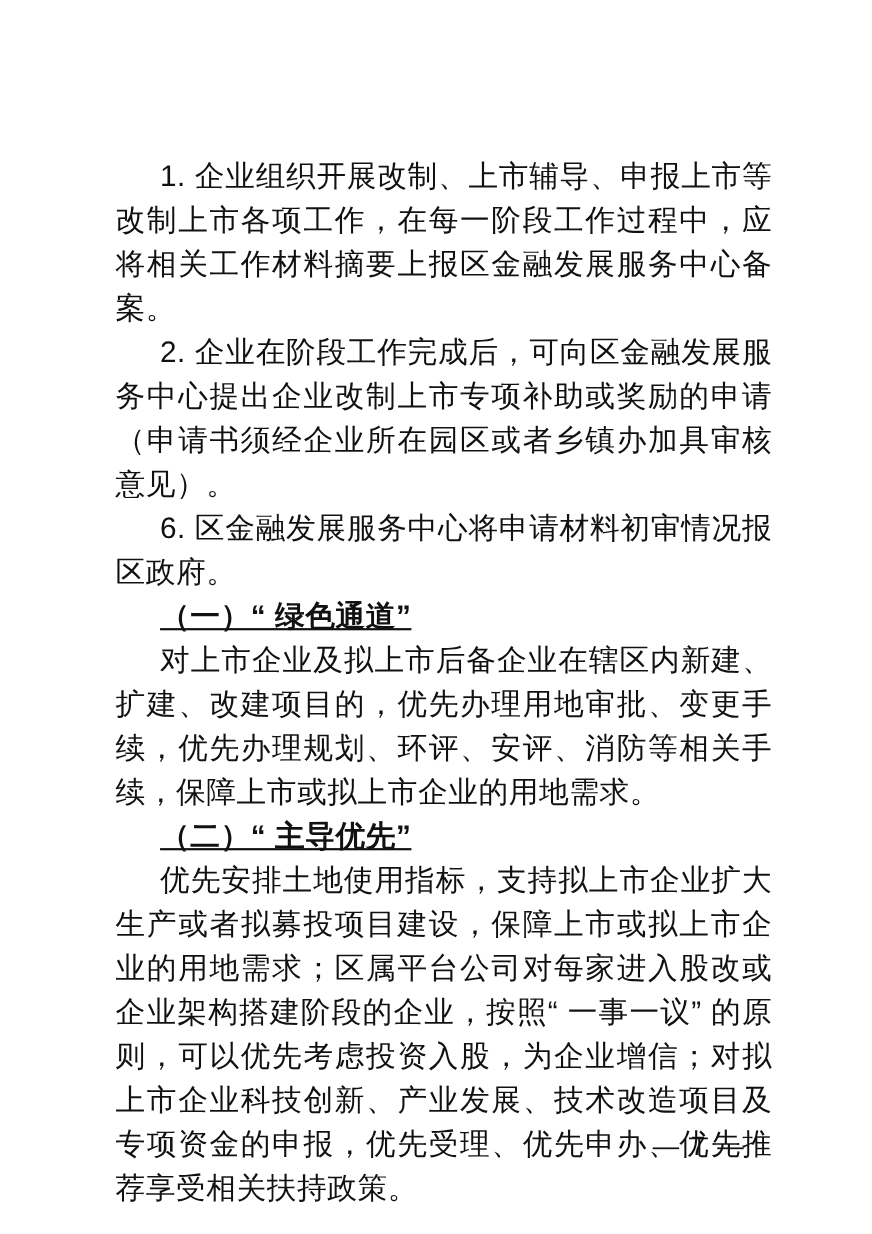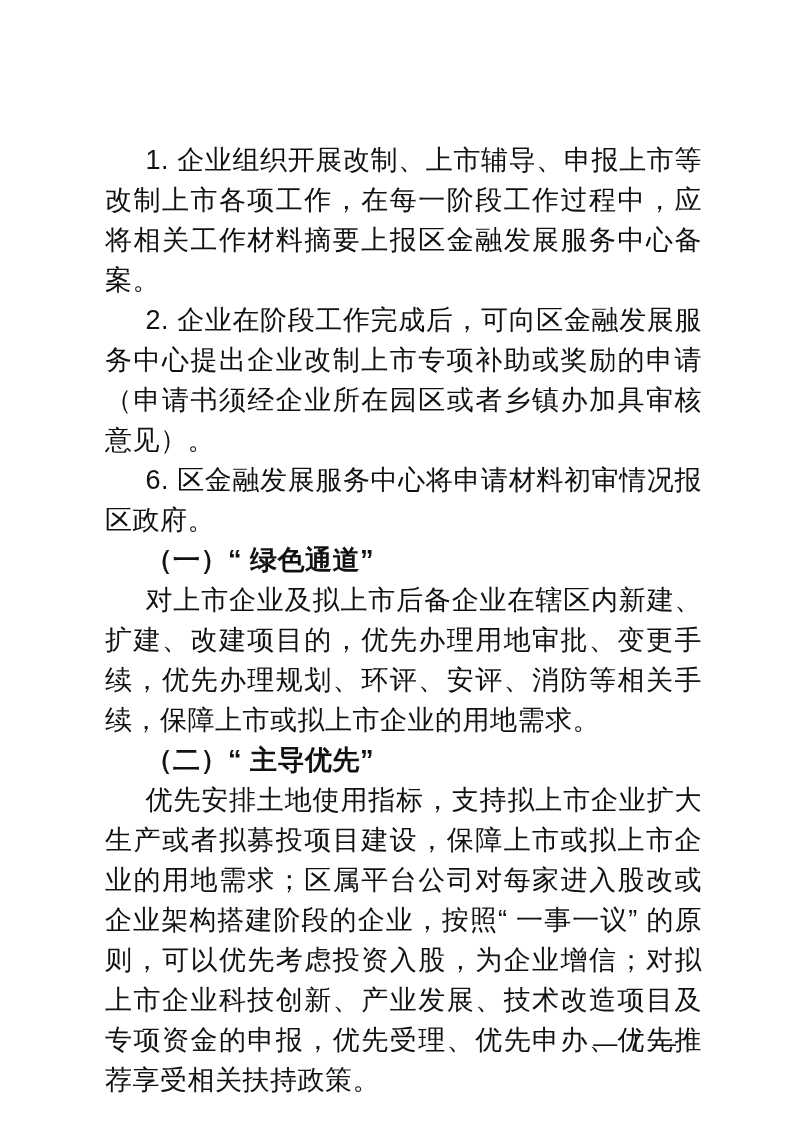--- a/index.html
+++ b/index.html
@@ -27,20 +27,21 @@
     padding: 0;
     font-size: 27px;
     line-height: 40px;
     letter-spacing: 0.5px;
     text-align: justify;
     text-indent: 1.5em;
     color: #111111;
   }
   .content p.heading-bold {
     font-weight: bold;
+    text-decoration: underline;
   }
   .page-number {
     position: absolute;
     top: 1028px;
     right: 115px;
     font-size: 24px;
     line-height: 30px;
     color: #111111;
     letter-spacing: 2px;
   }

